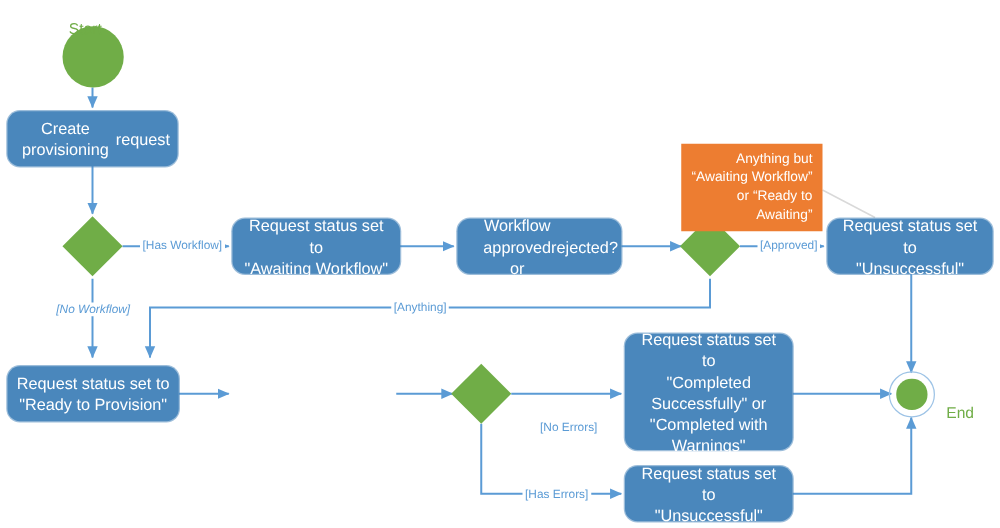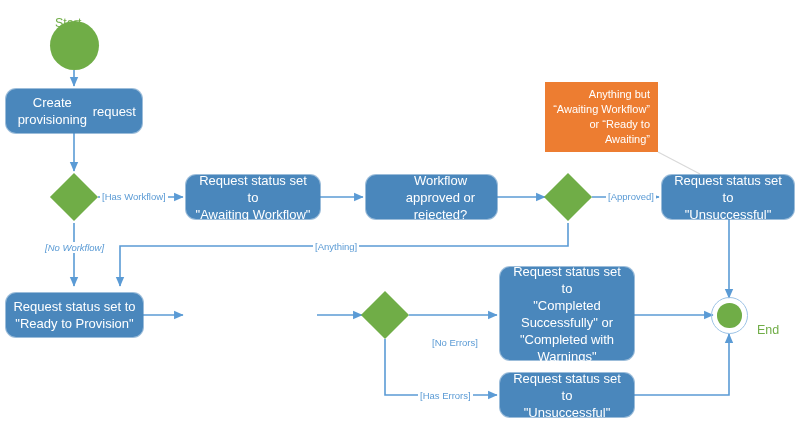--- a/index.html
+++ b/index.html
@@ -46,21 +46,21 @@
   }
 
   .callout{
     background:#ED7D31;
     color:#ffffff;
     font-size:11px;
     line-height:15px;
     text-align:right;
     padding:6px 8px 6px 6px;
     box-sizing:border-box;
-    display:flex;align-items:center;justify-content:flex-end;
+    display:flex;align-items:center;justify-content:flex-end;margin-top:33px;
   }
 
   .termlabel{
     position:absolute;
     color:#70AD47;
     font-size:12.5px;
     white-space:nowrap;
     margin-top:16px;
   }
 
@@ -129,21 +129,21 @@
     <div>request</div>
   </div>
 
   <div class="node diamond" style="left:57px;top:180px;width:34px;height:34px;"></div>
 
   <div class="node proc" style="left:186px;top:175px;width:134px;height:44px;flex-direction:column;">
     <div>Request status set to</div>
     <div>"Awaiting Workflow"</div>
   </div>
 
-  <div class="node proc" style="left:366px;top:175px;width:131px;height:44px;flex-direction:column;padding-left:24px;">
+  <div class="node proc" style="left:366px;top:175px;width:131px;height:44px;flex-direction:row;padding-left:24px;">
     <div>Workflow approved or</div>
     <div>rejected?</div>
   </div>
 
   <div class="node diamond" style="left:551px;top:180px;width:34px;height:34px;"></div>
 
   <div class="node proc" style="left:662px;top:175px;width:132px;height:44px;flex-direction:column;">
     <div>Request status set to</div>
     <div>"Unsuccessful"</div>
   </div>
@@ -174,20 +174,20 @@
   <div class="node proc" style="left:500px;top:373px;width:134px;height:44px;flex-direction:column;">
     <div>Request status set to</div>
     <div>"Unsuccessful"</div>
   </div>
 
   <div class="node terminal end" style="left:711px;top:297px;width:37px;height:37px;">
     <div class="inner"></div>
   </div>
   <div class="termlabel" style="left:757px;top:307px;">End</div>
 
-  <div class="edgelabel" style="left:100px;top:191px;">[Has Workflow]</div>
+  <div class="edgelabel" style="left:112px;top:191px;">[Has Workflow]</div>
   <div class="edgelabel" style="left:43px;top:242px;font-style:italic;">[No Workflow]</div>
   <div class="edgelabel" style="left:606px;top:191px;">[Approved]</div>
   <div class="edgelabel" style="left:313px;top:241px;">[Anything]</div>
   <div class="edgelabel" style="left:430px;top:310px;margin-top:27px;">[No Errors]</div>
   <div class="edgelabel" style="left:418px;top:390px;">[Has Errors]</div>
 
 </div>
 
 </body></html>

